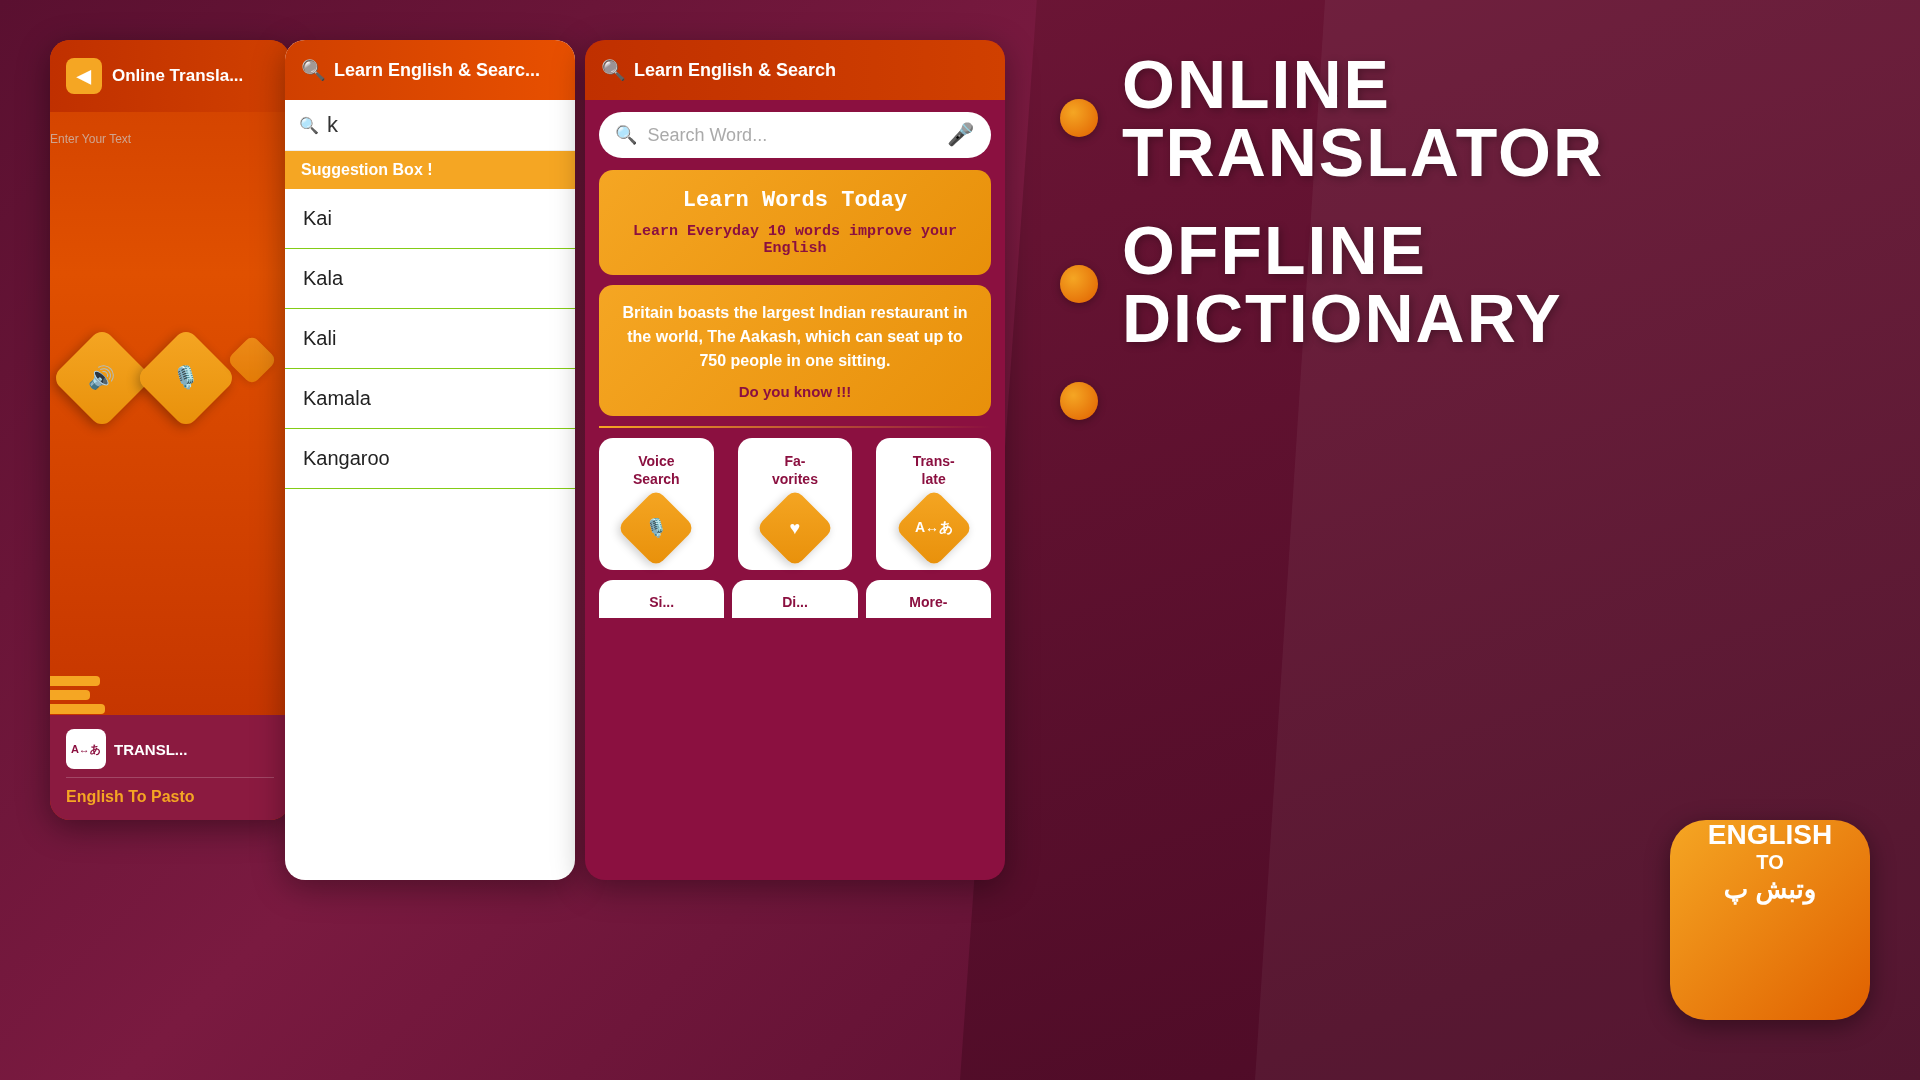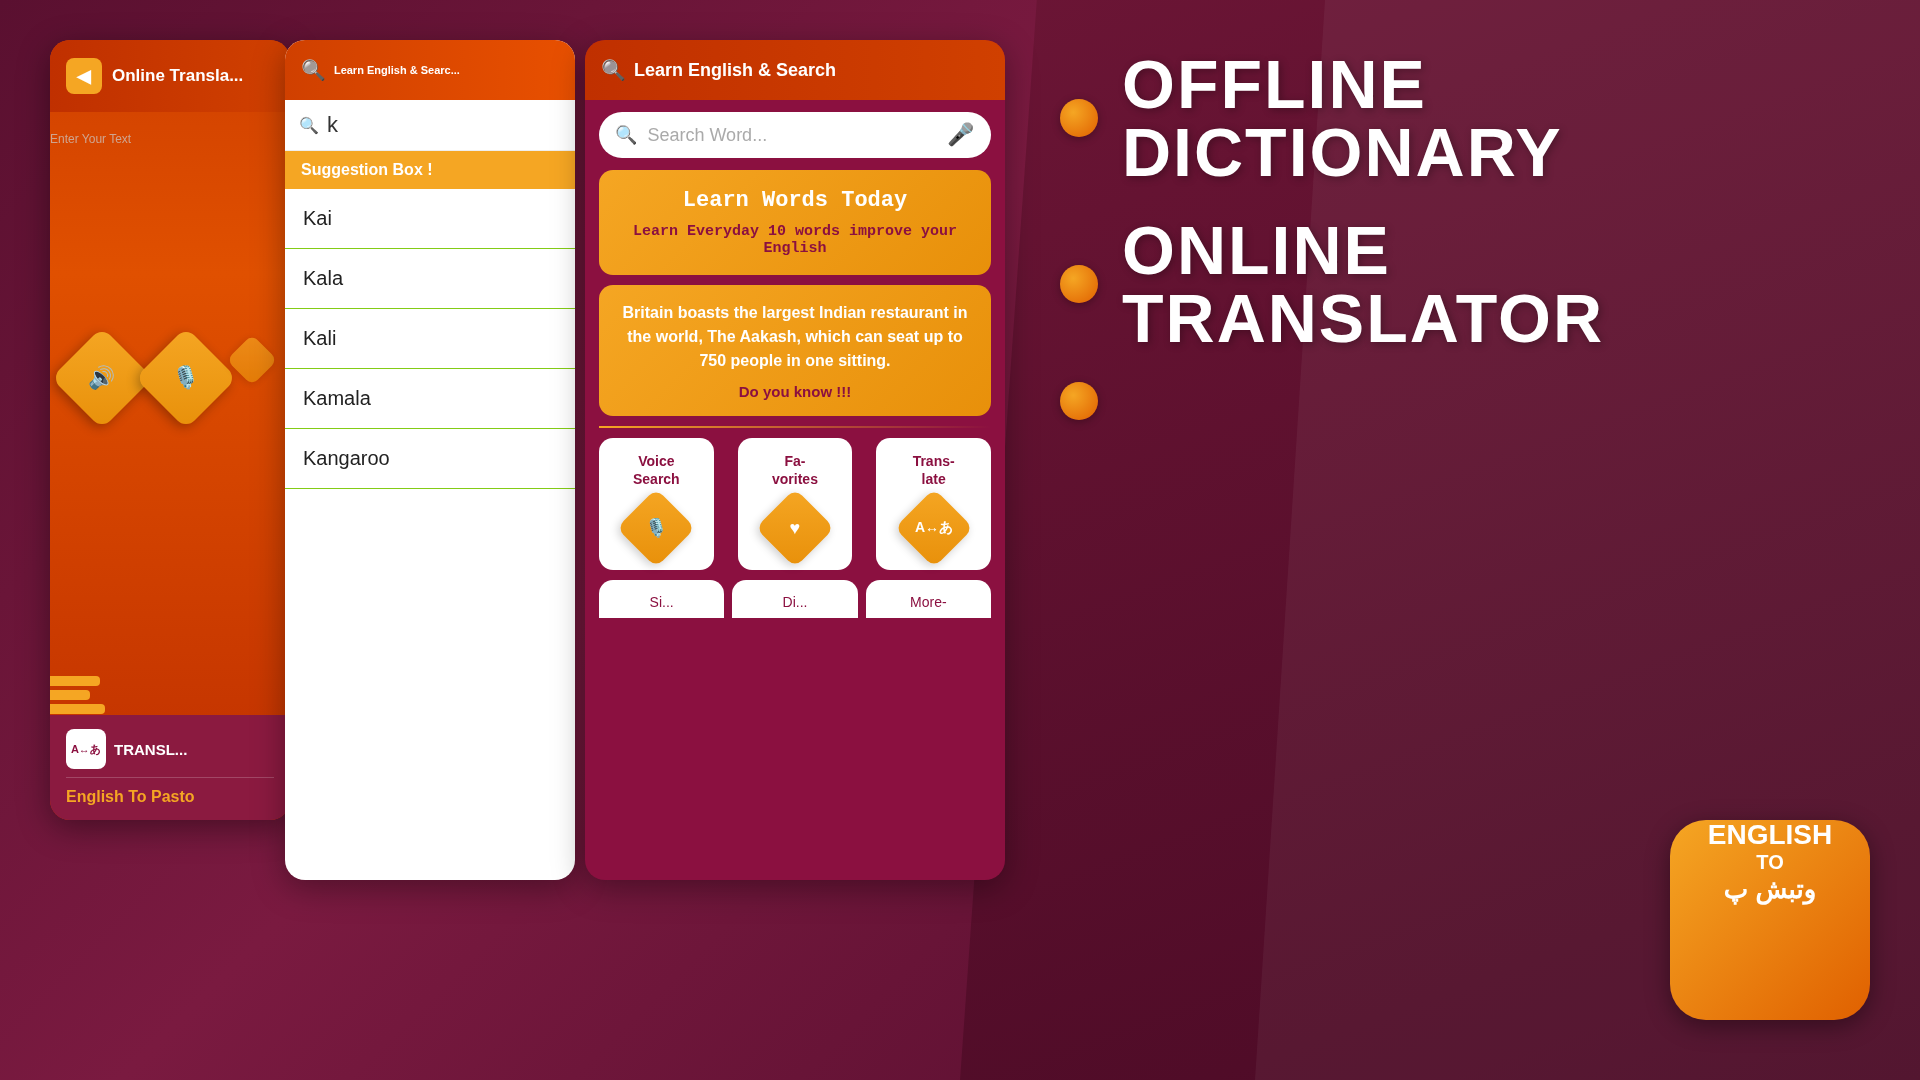--- a/index.html
+++ b/index.html
@@ -187,21 +187,21 @@
     .middle-header {
       background: linear-gradient(90deg, #d04000, #e85000);
       padding: 18px 16px;
       display: flex;
       align-items: center;
       gap: 8px;
     }
 
     .middle-header-title {
       color: white;
-      font-size: 11px;
+      font-size: 18px;
       font-weight: bold;
     }
 
     .search-bar-mid {
       padding: 12px 14px;
       border-bottom: 1px solid #eee;
       display: flex;
       align-items: center;
       gap: 8px;
       background: white;
@@ -470,21 +470,21 @@
     .partial-cell {
       background: white;
       border-radius: 14px 14px 0 0;
       padding: 14px 10px 8px;
       text-align: center;
     }
 
     .partial-cell-label {
       color: #8b1040;
       font-size: 14px;
-      font-weight: normal;
+      font-weight: bold;
     }
   </style>
 </head>
 <body>
 
 <div class="bg-layer"></div>
 <div class="bg-poly-right"></div>
 <div class="bg-poly-white"></div>
 
 <div class="left-panel">
@@ -602,32 +602,32 @@
     </div>
   </div>
 </div>
 
 <div class="far-right">
 
   <div class="feature-text-block">
     <div class="feature-row">
       <div class="orange-dot"></div>
       <div>
-        <div class="feature-text-big">OFFLINE</div>
-        <div class="feature-text-big">DICTIONARY</div>
+        <div class="feature-text-big">ONLINE</div>
+        <div class="feature-text-big">TRANSLATOR</div>
       </div>
     </div>
   </div>
 
   <div class="feature-text-block">
     <div class="feature-row">
       <div class="orange-dot"></div>
       <div>
-        <div class="feature-text-big">ONLINE</div>
-        <div class="feature-text-big">TRANSLATOR</div>
+        <div class="feature-text-big">OFFLINE</div>
+        <div class="feature-text-big">DICTIONARY</div>
       </div>
     </div>
   </div>
 
   <div class="feature-text-block">
     <div class="feature-row">
       <div class="orange-dot"></div>
     </div>
   </div>
 </div>

